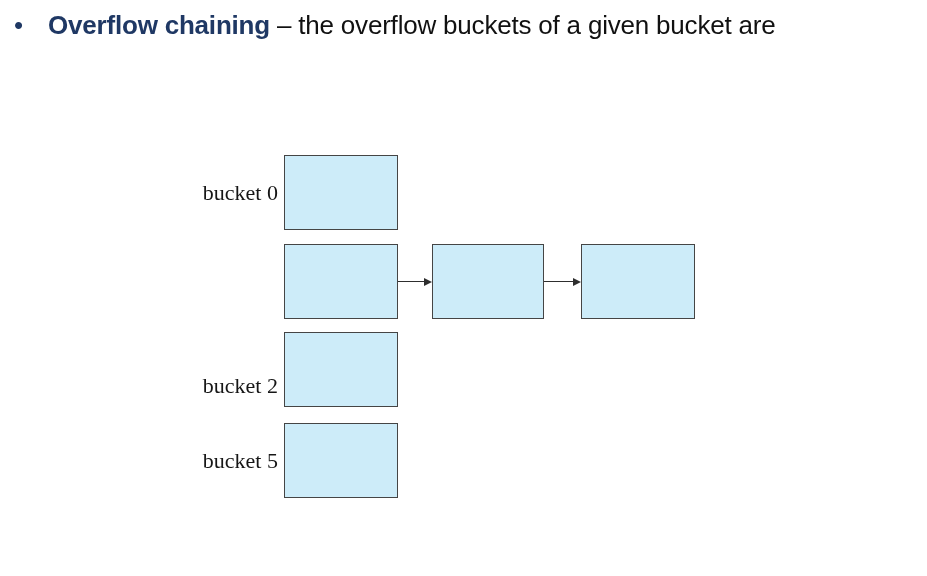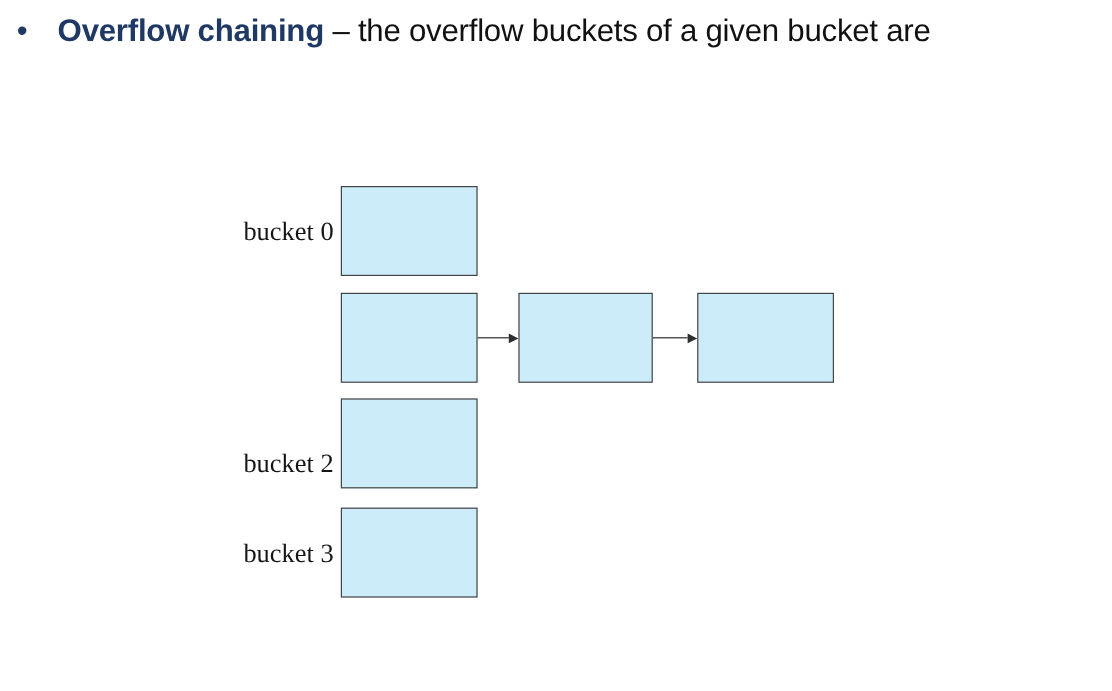--- a/index.html
+++ b/index.html
@@ -125,21 +125,21 @@
   <div class="diagram">
 
     <div class="bucket-label lbl-b0">bucket 0</div>
     <div class="bucket-box box-b0"></div>
 
     <div class="bucket-box box-b1"></div>
 
     <div class="bucket-label lbl-b2">bucket 2</div>
     <div class="bucket-box box-b2"></div>
 
-    <div class="bucket-label lbl-b3">bucket 3</div>
+    <div class="bucket-label lbl-b3">bucket 5</div>
     <div class="bucket-box box-b3"></div>
 
     <div class="chain-arrow arrow-1">
       <div class="shaft"></div>
       <div class="head"></div>
     </div>
     <div class="bucket-box box-of1"></div>
 
     <div class="chain-arrow arrow-2">
       <div class="shaft"></div>

